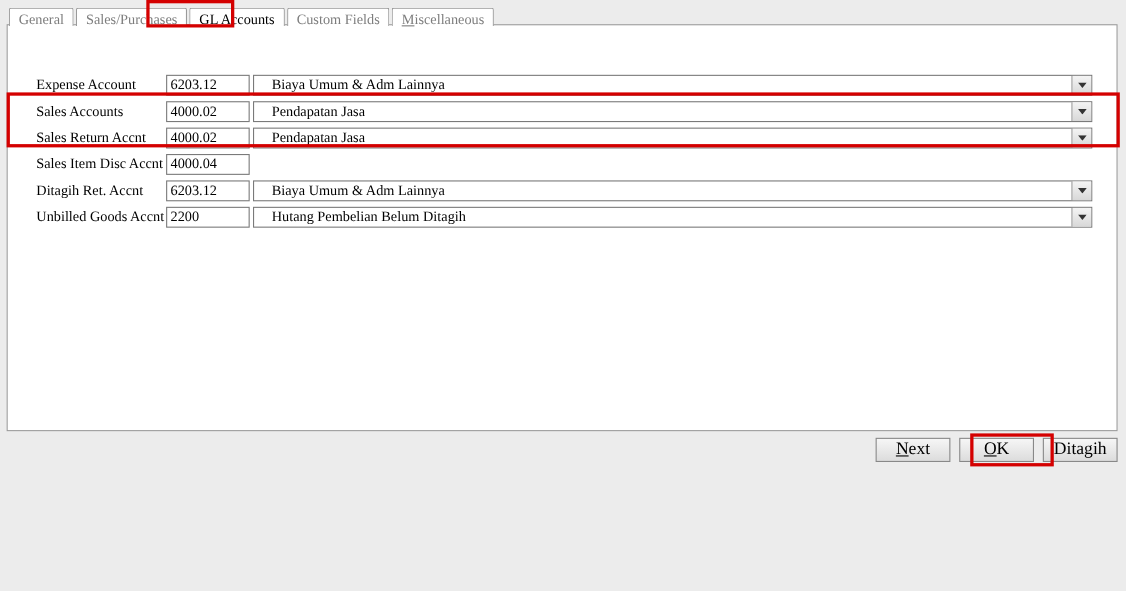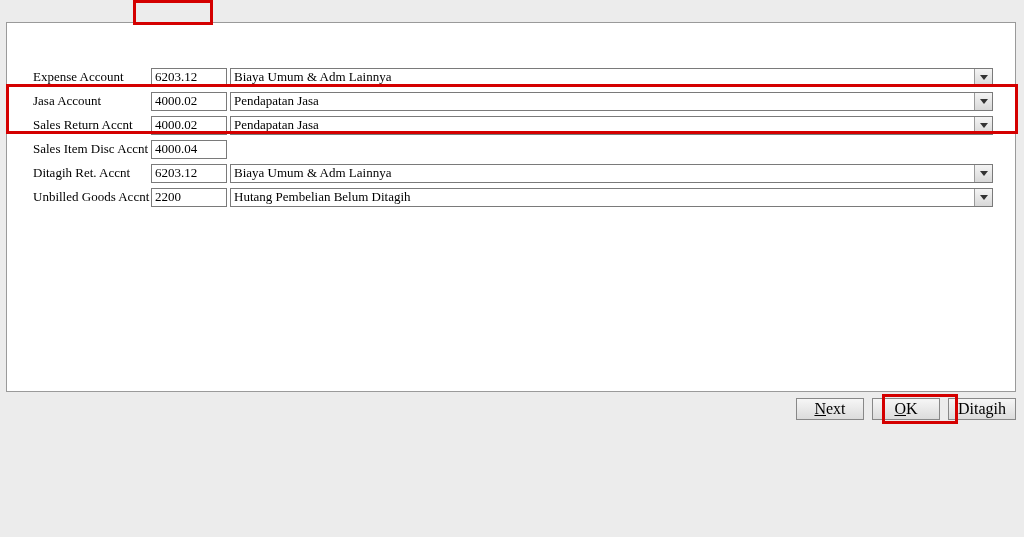--- a/index.html
+++ b/index.html
@@ -112,21 +112,21 @@
 
   .desc-select {
     position: relative;
     flex: 1;
     height: 19px;
     border: 1px solid #7a7a7a;
     background: #fff;
     box-sizing: border-box;
     display: flex;
     align-items: center;
-    padding-left: 3px;
+    padding-left: 16px;
     font-size: 13px;
     cursor: default;
   }
   .desc-select .dd-btn {
     position: absolute;
     right: 0;
     top: 0;
     width: 17px;
     height: 17px;
     background: linear-gradient(#f4f4f4, #d8d8d8);
@@ -189,41 +189,52 @@
     pointer-events: none;
     z-index: 10;
     box-sizing: border-box;
   }
 </style>
 </head>
 <body>
 
 <div class="workarea">
 
+  <div class="tabs">
+    <div class="tab">General</div>
+    <div class="tab">Sales/Purchases</div>
+    <div class="tab active" id="tab-gl">
+      <span>G</span><span class="underline-letter">L</span><span> Accounts</span>
+    </div>
+    <div class="tab">Custom Fields</div>
+    <div class="tab">
+      <span class="underline-letter">M</span><span>iscellaneous</span>
+    </div>
+  </div>
 
   <div class="tab-highlight" style="left:133px; top:0px; width:80px; height:25px;"></div>
 
   <div class="panel">
     <div class="form-area">
 
       <div class="row">
         <div class="label">Expense Account</div>
         <input class="code-input" value="6203.12" style="">
         <div class="desc-select">
           <span>Biaya Umum &amp; Adm Lainnya</span>
           <div class="dd-btn">
             <svg width="8" height="5">
                 <polygon points="0,0 8,0 4,5" fill="#333"></polygon>
               </svg>
           </div>
         </div>
       </div>
 
       <div class="row">
-        <div class="label">Jasa Account</div>
+        <div class="label">Sales Accounts</div>
         <input class="code-input" value="4000.02" style="">
         <div class="desc-select">
           <span>Pendapatan Jasa</span>
           <div class="dd-btn">
             <svg width="8" height="5">
                 <polygon points="0,0 8,0 4,5" fill="#333"></polygon>
               </svg>
           </div>
         </div>
       </div>

